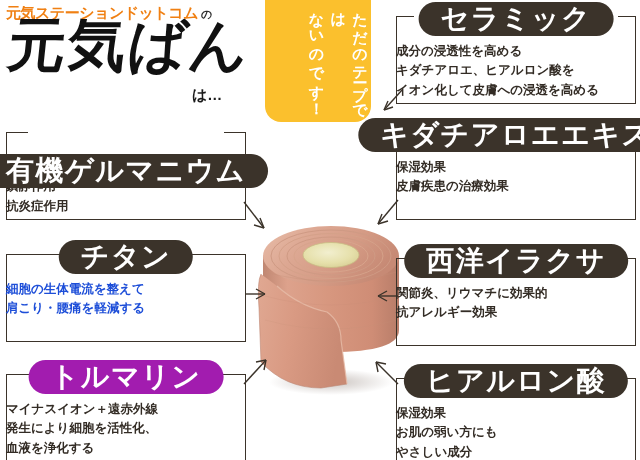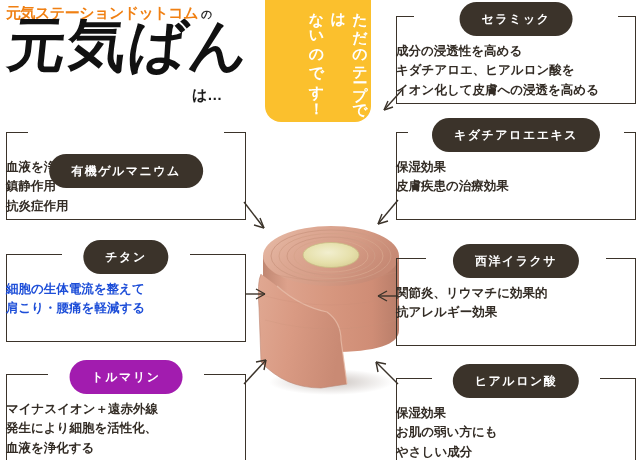--- a/index.html
+++ b/index.html
@@ -67,21 +67,21 @@
     box-sizing:border-box;
     background:transparent;
   }
   .card .pill{
     position:absolute;top:0;
     background:#3b332a;
     border-radius:22px;
     height:34px;
     line-height:34px;
     color:#ffffff;
-    font-size:12px;font-weight:bold;
+    font-size:28px;font-weight:bold;
     letter-spacing:1.5px;
     text-align:center;
     white-space:nowrap;
     padding:0 22px;
     z-index:3;
   }
   .card .body{
     position:absolute;top:40px;
     width:240px;
     font-size:12.5px;

